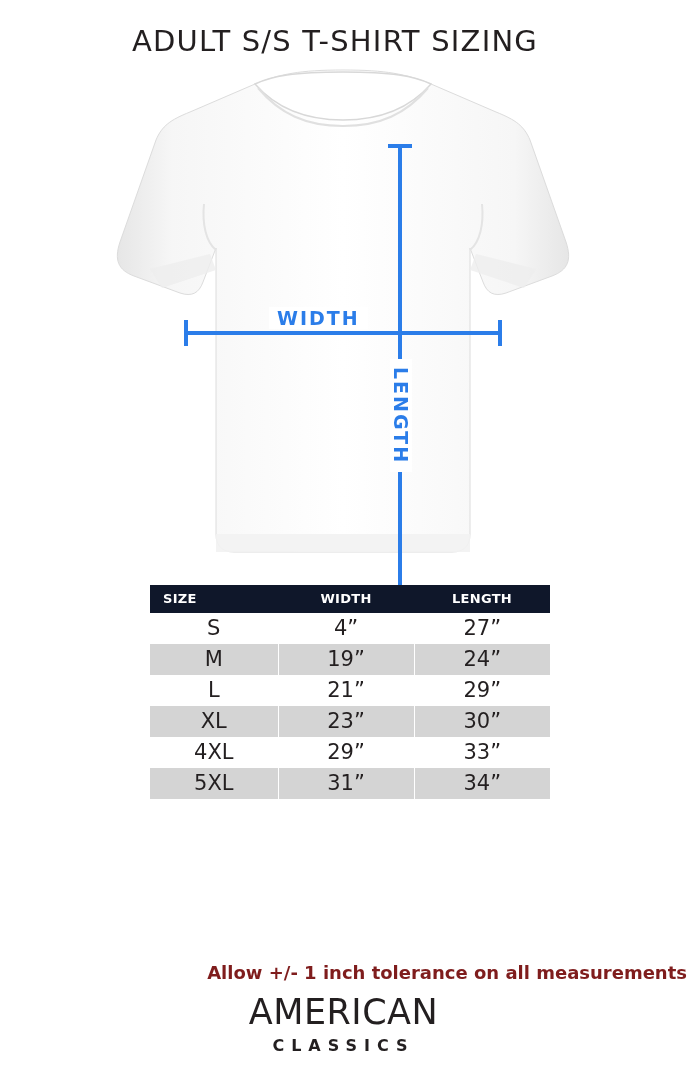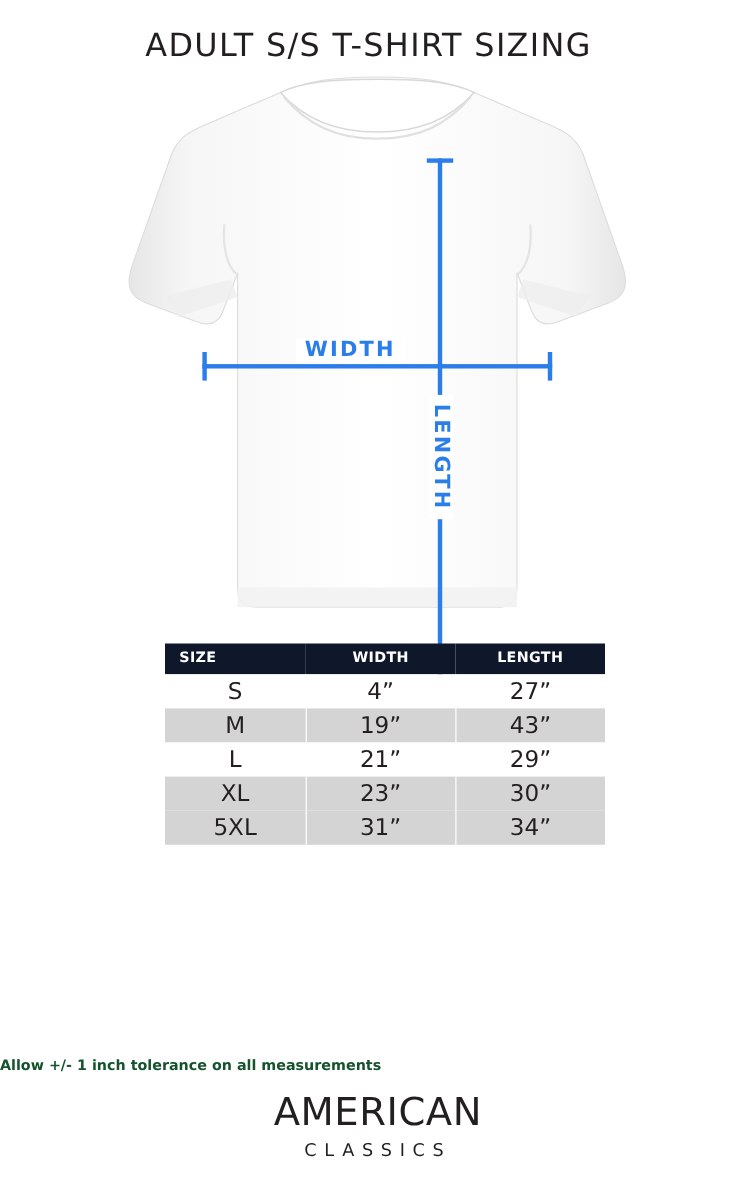--- a/index.html
+++ b/index.html
@@ -131,24 +131,24 @@
   table.size-table td:last-child { border-right: none; }
   table.size-table tr.odd td { background: #ffffff; }
   table.size-table tr.even td { background: #d4d4d4; }
 
   
   .tolerance {
     position: absolute;
     left: 0;
     top: 962px;
     width: 687px;
-    text-align: left;
-    font-size: 13px;
-    font-weight: bold;
-    color: #14532d;
+    text-align: right;
+    font-size: 18px;
+    font-weight: bold;
+    color: #7f1d1d;
     font-family: "DejaVu Sans", sans-serif;
   }
   .brand {
     position: absolute;
     left: 0;
     top: 992px;
     width: 687px;
     text-align: center;
   }
   .brand-main {
@@ -157,21 +157,21 @@
     color: #231f20;
     font-family: "DejaVu Sans", sans-serif;
     font-weight: 400;
   }
   .brand-sub {
     font-size: 16px;
     letter-spacing: 7px;
     color: #231f20;
     margin-top: 4px;
     font-family: "DejaVu Sans", sans-serif;
-    font-weight: 400;
+    font-weight: 700;
   }
 </style>
 </head>
 <body>
 
 <div>
 
   <h1 class="page-title">ADULT S/S T-SHIRT SIZING</h1>
 
   <div class="diagram">
@@ -243,32 +243,37 @@
       </thead>
       <tbody>
         <tr class="odd">
           <td>S</td>
           <td>4”</td>
           <td>27”</td>
         </tr>
         <tr class="even">
           <td>M</td>
           <td>19”</td>
-          <td>43”</td>
+          <td>24”</td>
         </tr>
         <tr class="odd">
           <td>L</td>
           <td>21”</td>
           <td>29”</td>
         </tr>
         <tr class="even">
           <td>XL</td>
           <td>23”</td>
           <td>30”</td>
         </tr>
+        <tr class="odd">
+          <td>4XL</td>
+          <td>29”</td>
+          <td>33”</td>
+        </tr>
         <tr class="even">
           <td>5XL</td>
           <td>31”</td>
           <td>34”</td>
         </tr>
       </tbody>
     </table>
   </div>
 
   <div class="tolerance">Allow +/- 1 inch tolerance on all measurements</div>

